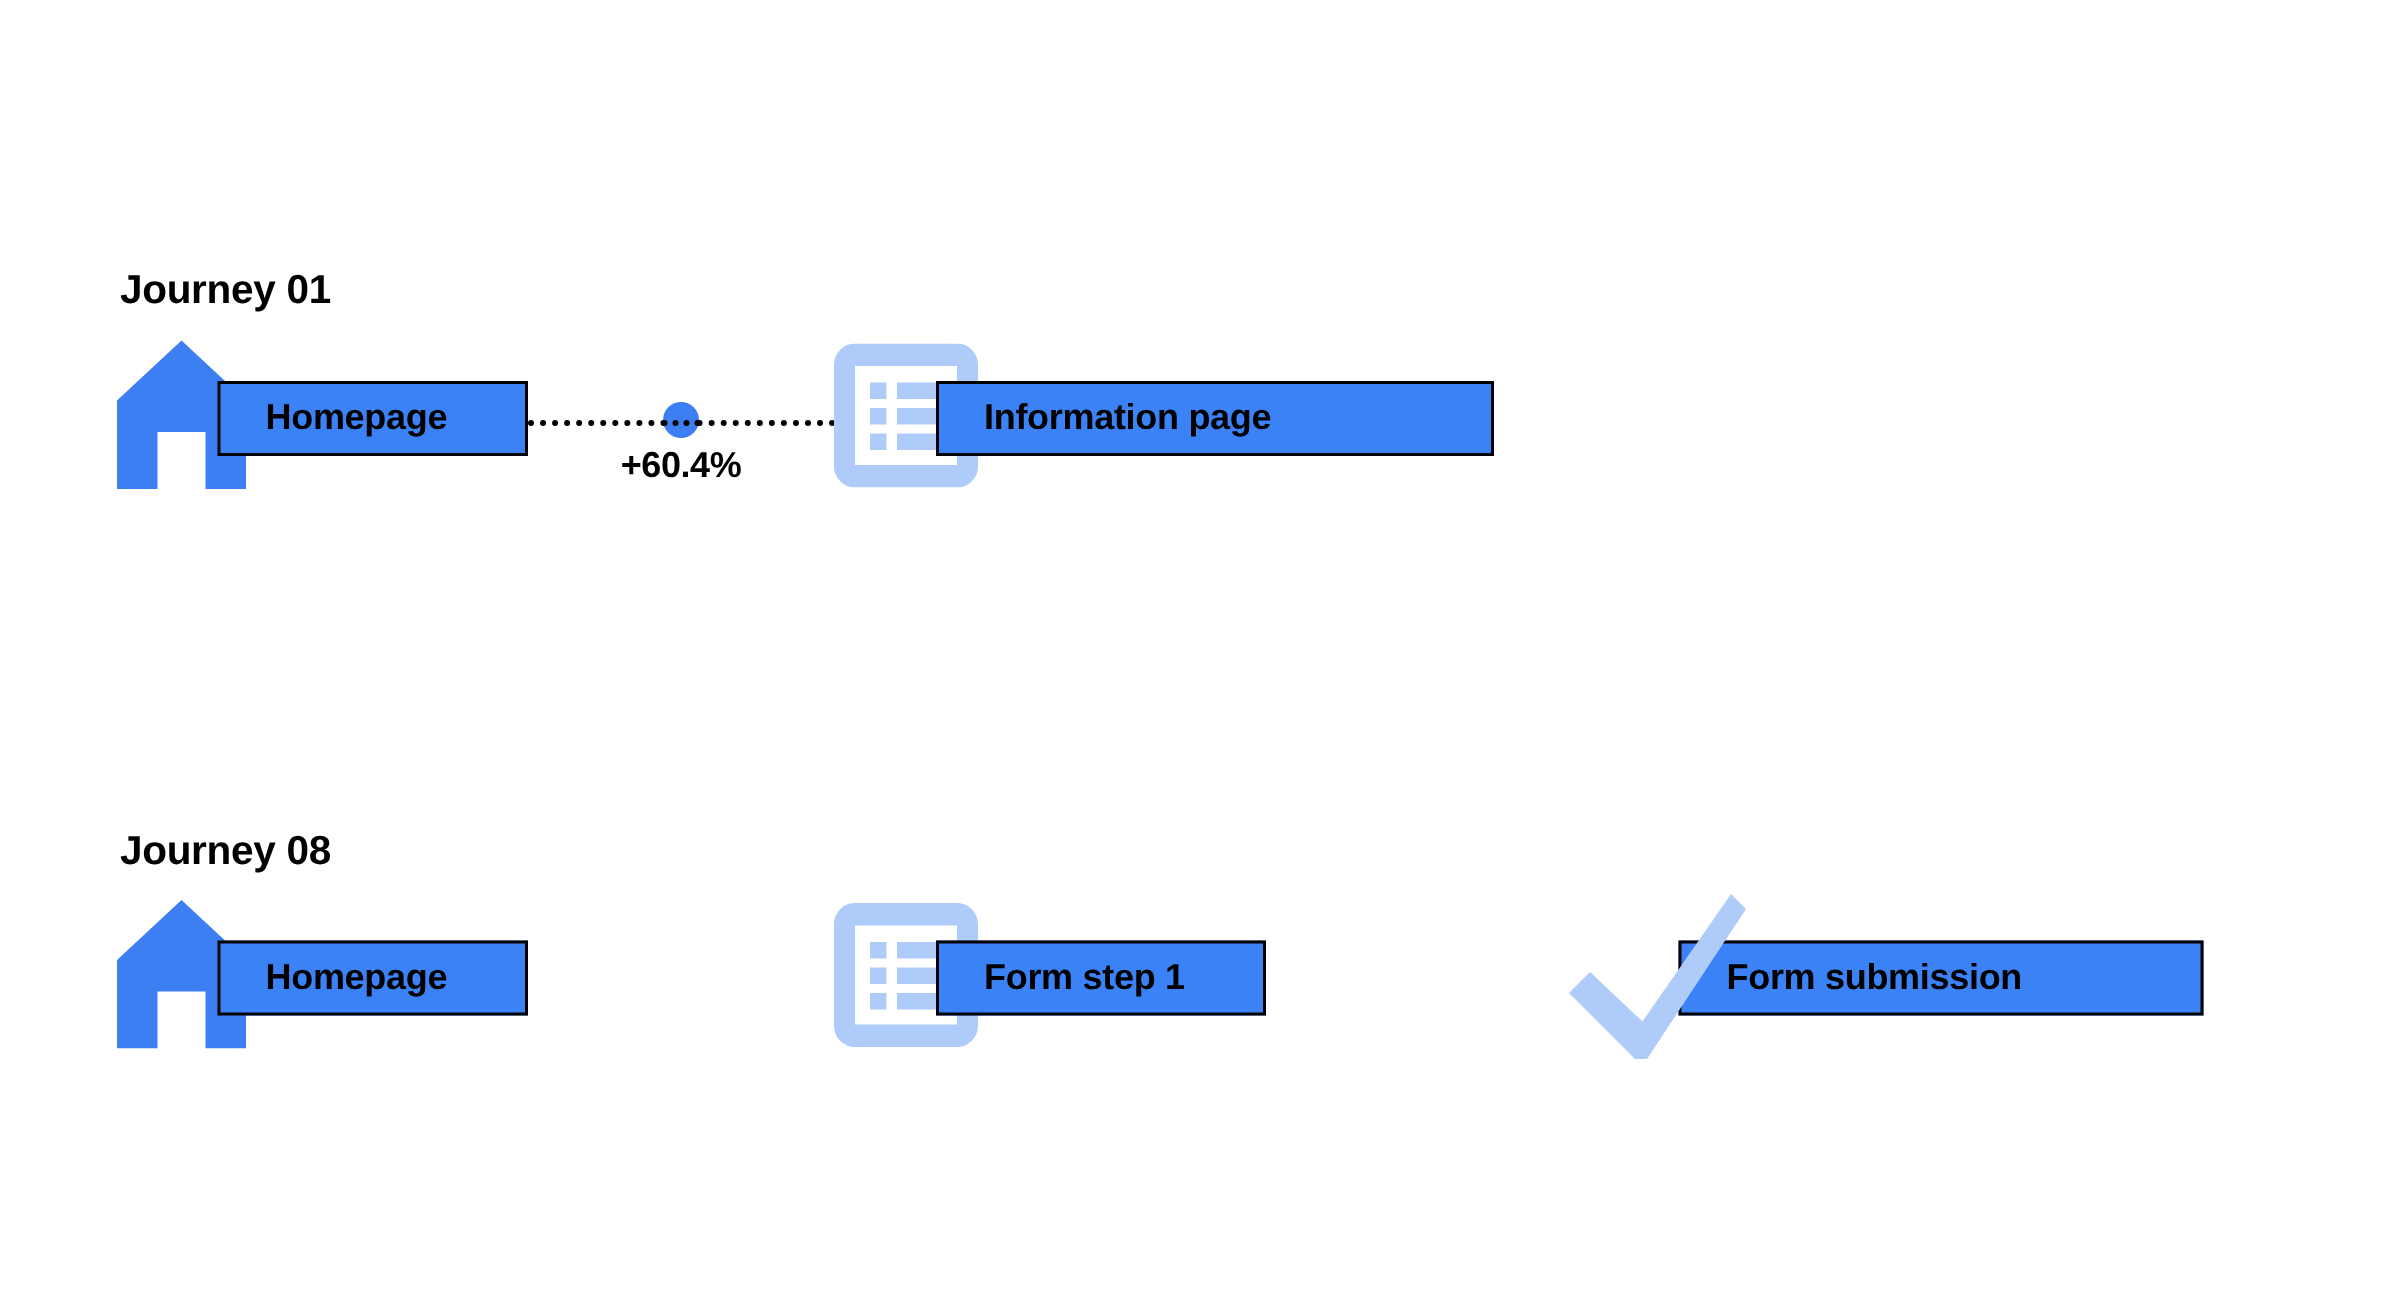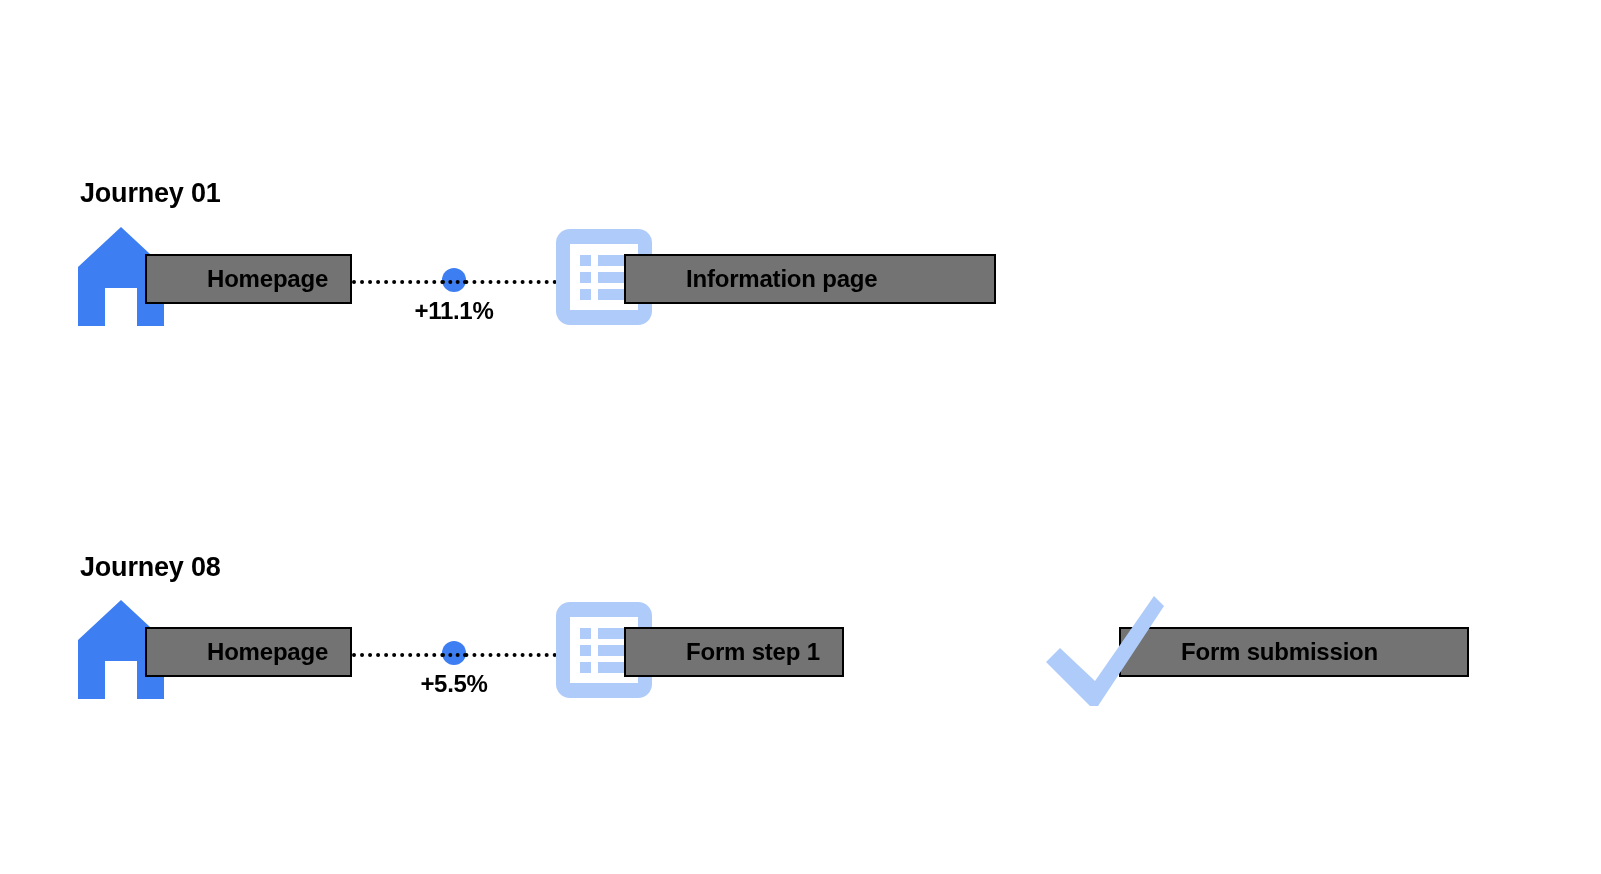--- a/index.html
+++ b/index.html
@@ -48,26 +48,25 @@
   
   .node-icon {
     position: absolute;
     z-index: 1;
   }
 
   .node-box {
     position: absolute;
     box-sizing: border-box;
     border: 2px solid #000000;
-    background: #737373;
+    background: #3b82f6;
     height: 50px;
     display: flex;
     align-items: center;
     z-index: 2;
-    padding-left: 30px;
   }
   .node-box-label {
     font-size: 24px;
     font-weight: 700;
     color: #000000;
     letter-spacing: -0.2px;
     padding-left: 30px;
     white-space: nowrap;
     line-height: 1;
   }
@@ -136,21 +135,21 @@
 <div id="canvas">
 
   <div class="journey-title" style="left:80px; top:142px;">Journey 01</div>
 
   <div class="flow-row" style="top:225px;">
 
     <div class="connector" style="left:352px; width:213px;">
       <div class="connector-line"></div>
       <div class="connector-dot" style="left:90px;"></div>
       <div class="connector-dot-overline" style="left:89px;"></div>
-      <div class="connector-label" style="left:31px; width:142px;">+11.1%</div>
+      <div class="connector-label" style="left:31px; width:142px;">+60.4%</div>
     </div>
 
     <div class="node" style="left:78px;">
       <div class="node-icon" style="left:0px; top:2px;">
         <svg class="house-icon" viewBox="0 0 86 99" xmlns="http://www.w3.org/2000/svg">
           <path d="M43 0 L86 40 L86 99 L59 99 L59 61 L27 61 L27 99 L0 99 L0 40 Z" fill="#3D7EF3"></path>
         </svg>
       </div>
       <div class="node-box" style="left:67px; top:29px; width:207px;">
         <span class="node-box-label">Homepage</span>
@@ -174,26 +173,20 @@
         <span class="node-box-label">Information page</span>
       </div>
     </div>
 
   </div>
 
   <div class="journey-title" style="left:80px; top:516px;">Journey 08</div>
 
   <div class="flow-row" style="top:598px;">
 
-    <div class="connector" style="left:352px; width:213px;">
-      <div class="connector-line"></div>
-      <div class="connector-dot" style="left:90px;"></div>
-      <div class="connector-dot-overline" style="left:89px;"></div>
-      <div class="connector-label" style="left:31px; width:142px;">+5.5%</div>
-    </div>
 
 
     <div class="node" style="left:78px;">
       <div class="node-icon" style="left:0px; top:2px;">
         <svg class="house-icon" viewBox="0 0 86 99" xmlns="http://www.w3.org/2000/svg">
           <path d="M43 0 L86 40 L86 99 L59 99 L59 61 L27 61 L27 99 L0 99 L0 40 Z" fill="#3D7EF3"></path>
         </svg>
       </div>
       <div class="node-box" style="left:67px; top:29px; width:207px;">
         <span class="node-box-label">Homepage</span>

